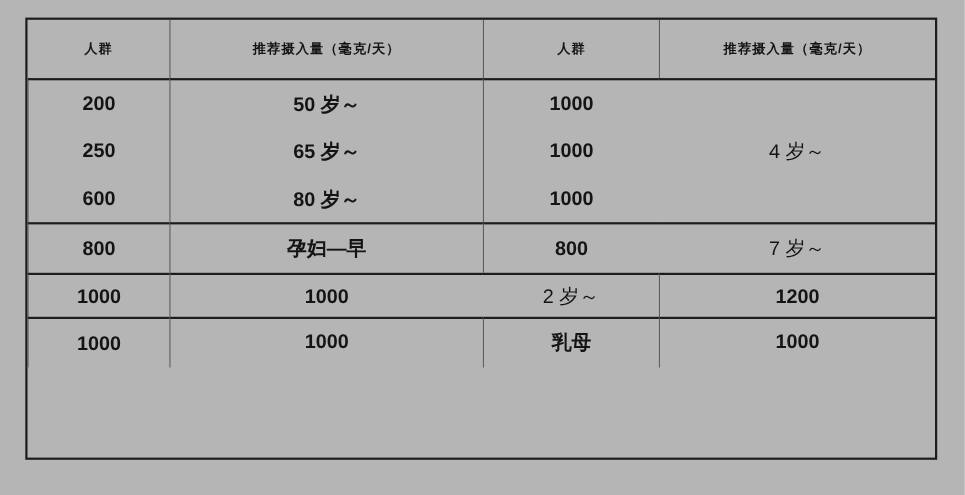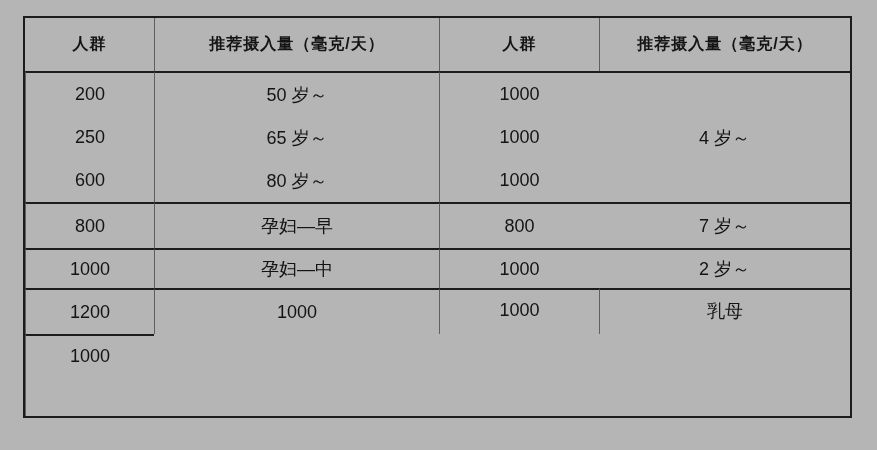--- a/index.html
+++ b/index.html
@@ -23,28 +23,28 @@
     display: grid;
     grid-template-columns: 129px 285px 160px auto;
     grid-template-rows: 53px 131px 46px 40px 46px auto;
   }
   .cell {
     box-sizing: border-box;
     display: flex;
     flex-direction: column;
     overflow: hidden;
   }
-  .vline { border-left: 1px solid #5f5f5f; }
+  .vline { border-left: 1px solid #5f5f5f; font-weight: bold; }
   .hline { border-top: 2px solid #1c1c1c; }
   .hcell {
     flex-direction: row;
     align-items: center;
     justify-content: center;
     font-weight: 700;
-    font-size: 16px;
+    font-size: 12px;
     letter-spacing: 1px;
     white-space: nowrap;
   }
   .entry {
     flex: 1;
     display: flex;
     align-items: center;
     justify-content: center;
     font-size: 18px;
     white-space: nowrap;
@@ -93,23 +93,20 @@
       <div class="entry">800</div>
     </div>
 
     <div class="cell hline">
       <div class="entry">7 岁～</div>
     </div>
     <div class="cell hline vline">
       <div class="entry">1000</div>
     </div>
     <div class="cell hline vline">
-      <div class="entry">孕妇—中</div>
-    </div>
-    <div class="cell hline vline">
       <div class="entry">1000</div>
     </div>
 
     <div class="cell hline">
       <div class="entry">2 岁～</div>
     </div>
     <div class="cell hline vline">
       <div class="entry">1200</div>
     </div>
     <div class="cell hline vline">

